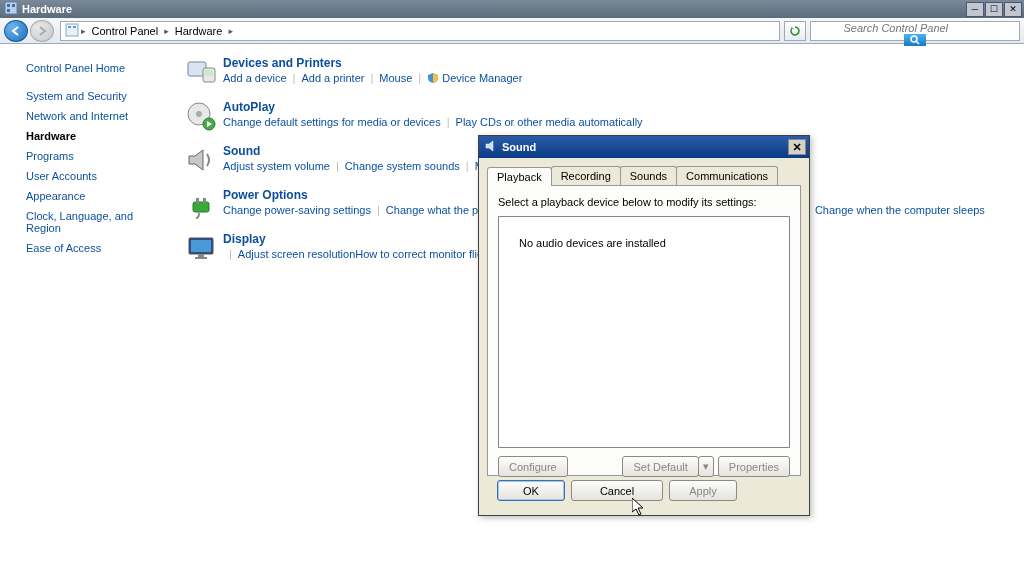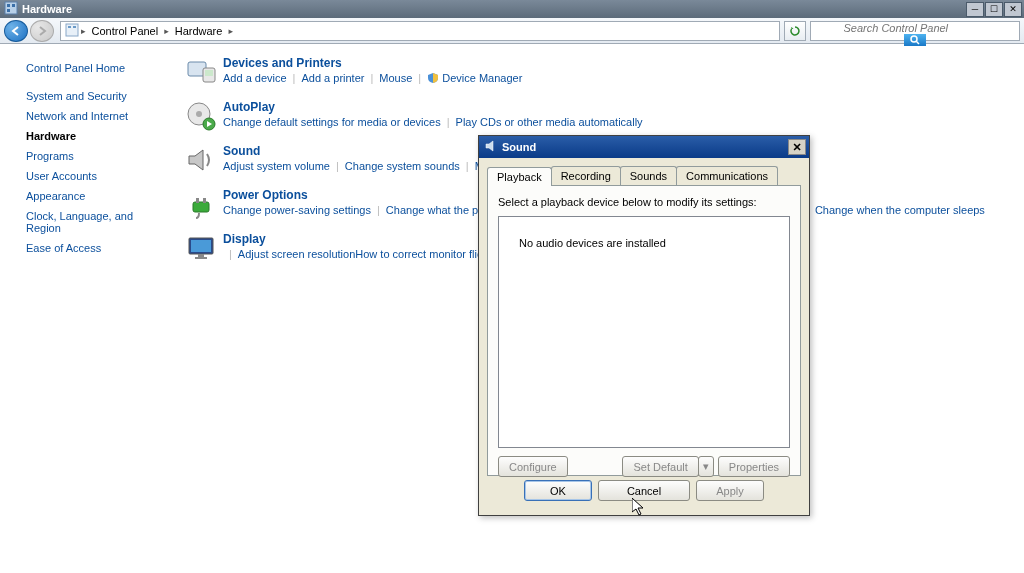--- a/index.html
+++ b/index.html
@@ -246,21 +246,21 @@
 .dlg-btn.enabled { color:#000; }
 .dlg-btn.default { border:1px solid #3870b7; box-shadow:inset 0 0 0 1px #a6c5e8; color:#000; }
 .split-btn { display:flex; }
 .split-btn .dd {
   width:16px; padding:0;
   margin-left:-1px;
 }
 .flex-spacer{flex:1;}
 .dlg-bottom {
   display:flex;
-  justify-content:center;
+  justify-content:flex-start;
   gap:6px;
   padding:4px 10px 0 10px;
 }
 .cursor {
   position:absolute;
   left:632px; top:498px;
   pointer-events:none;
 }
 </style>
 </head>

